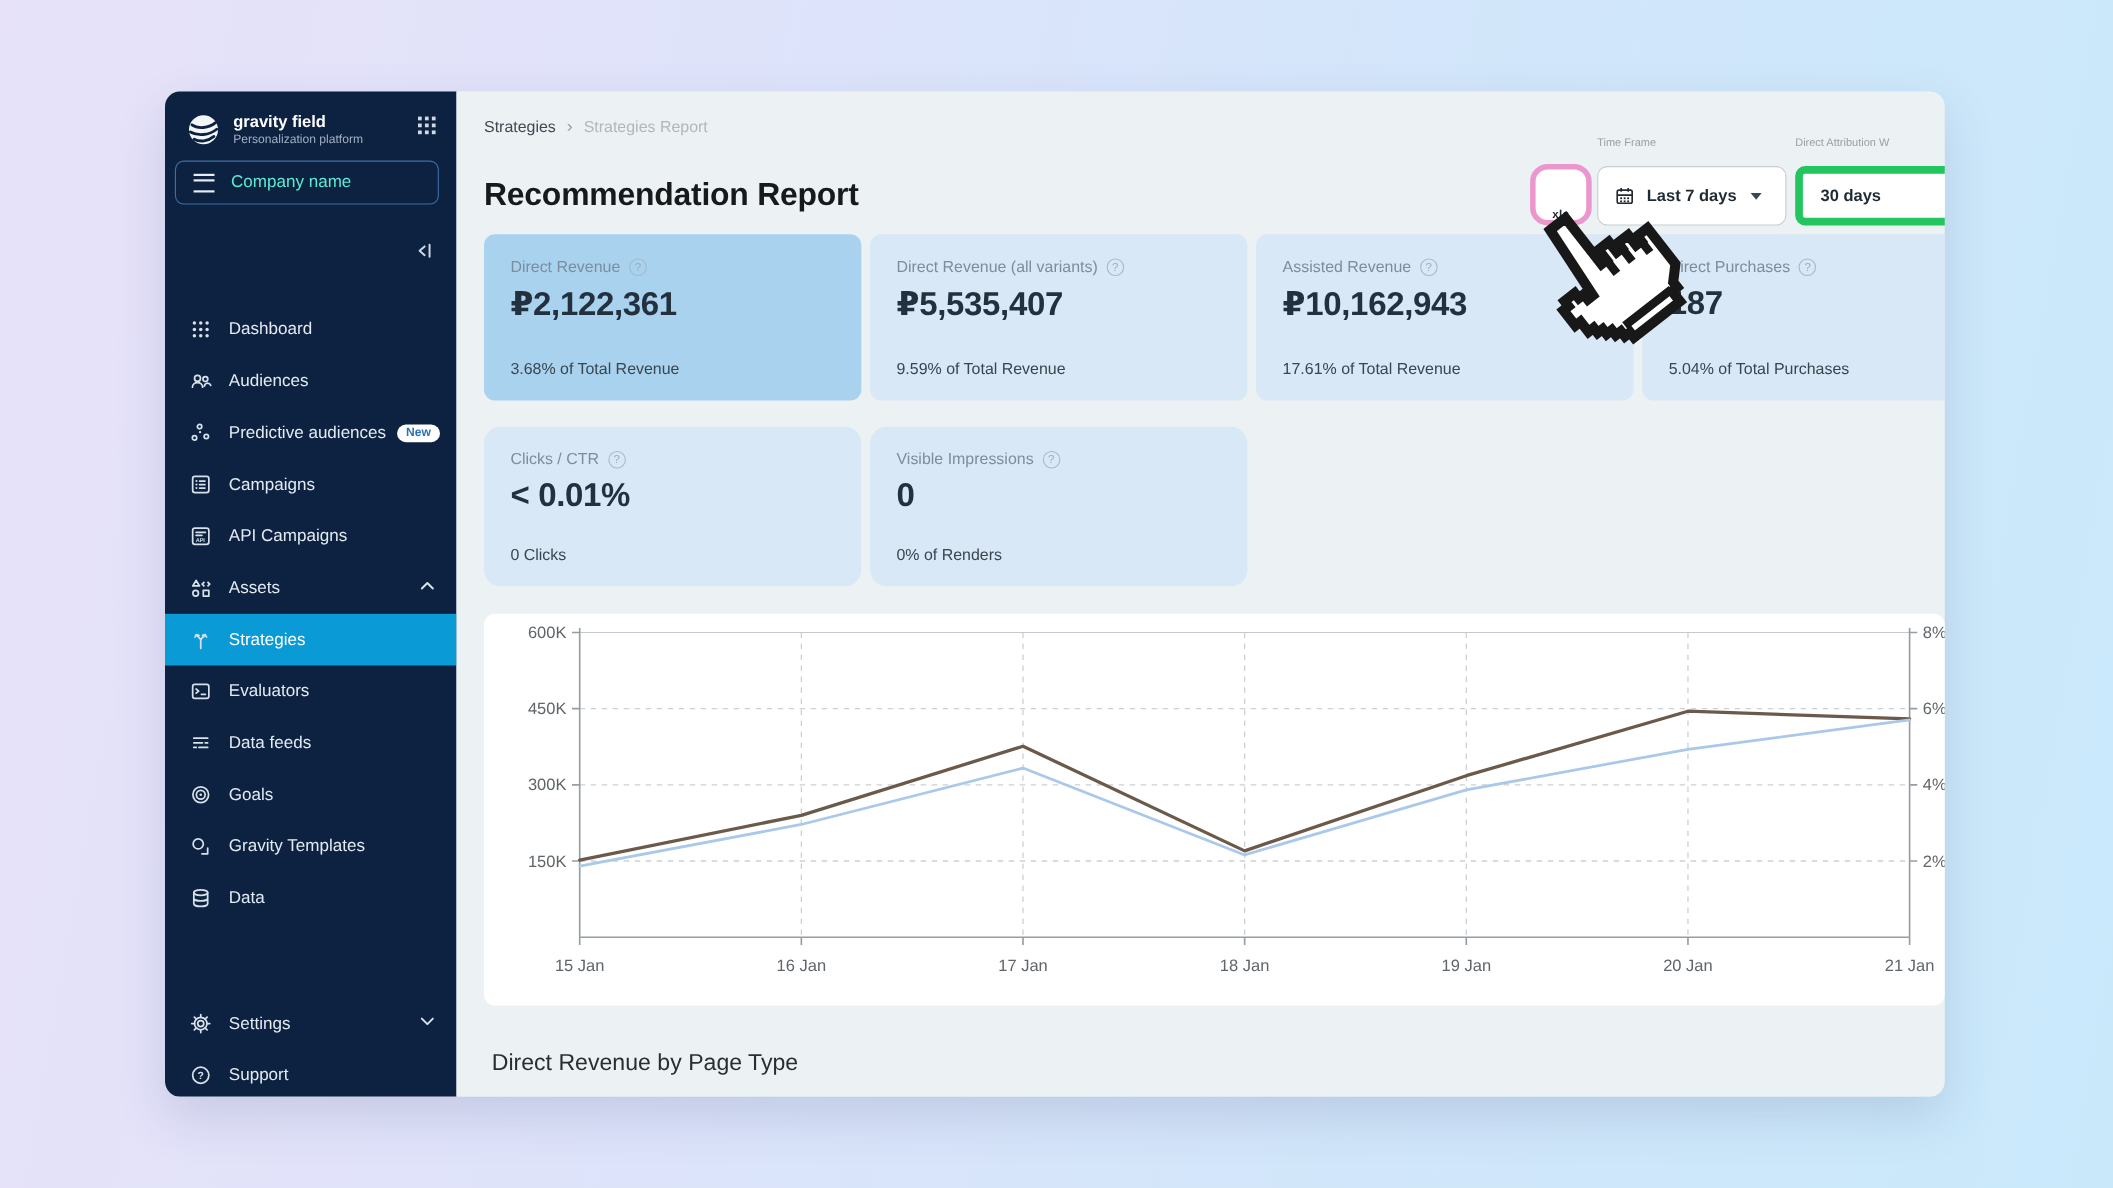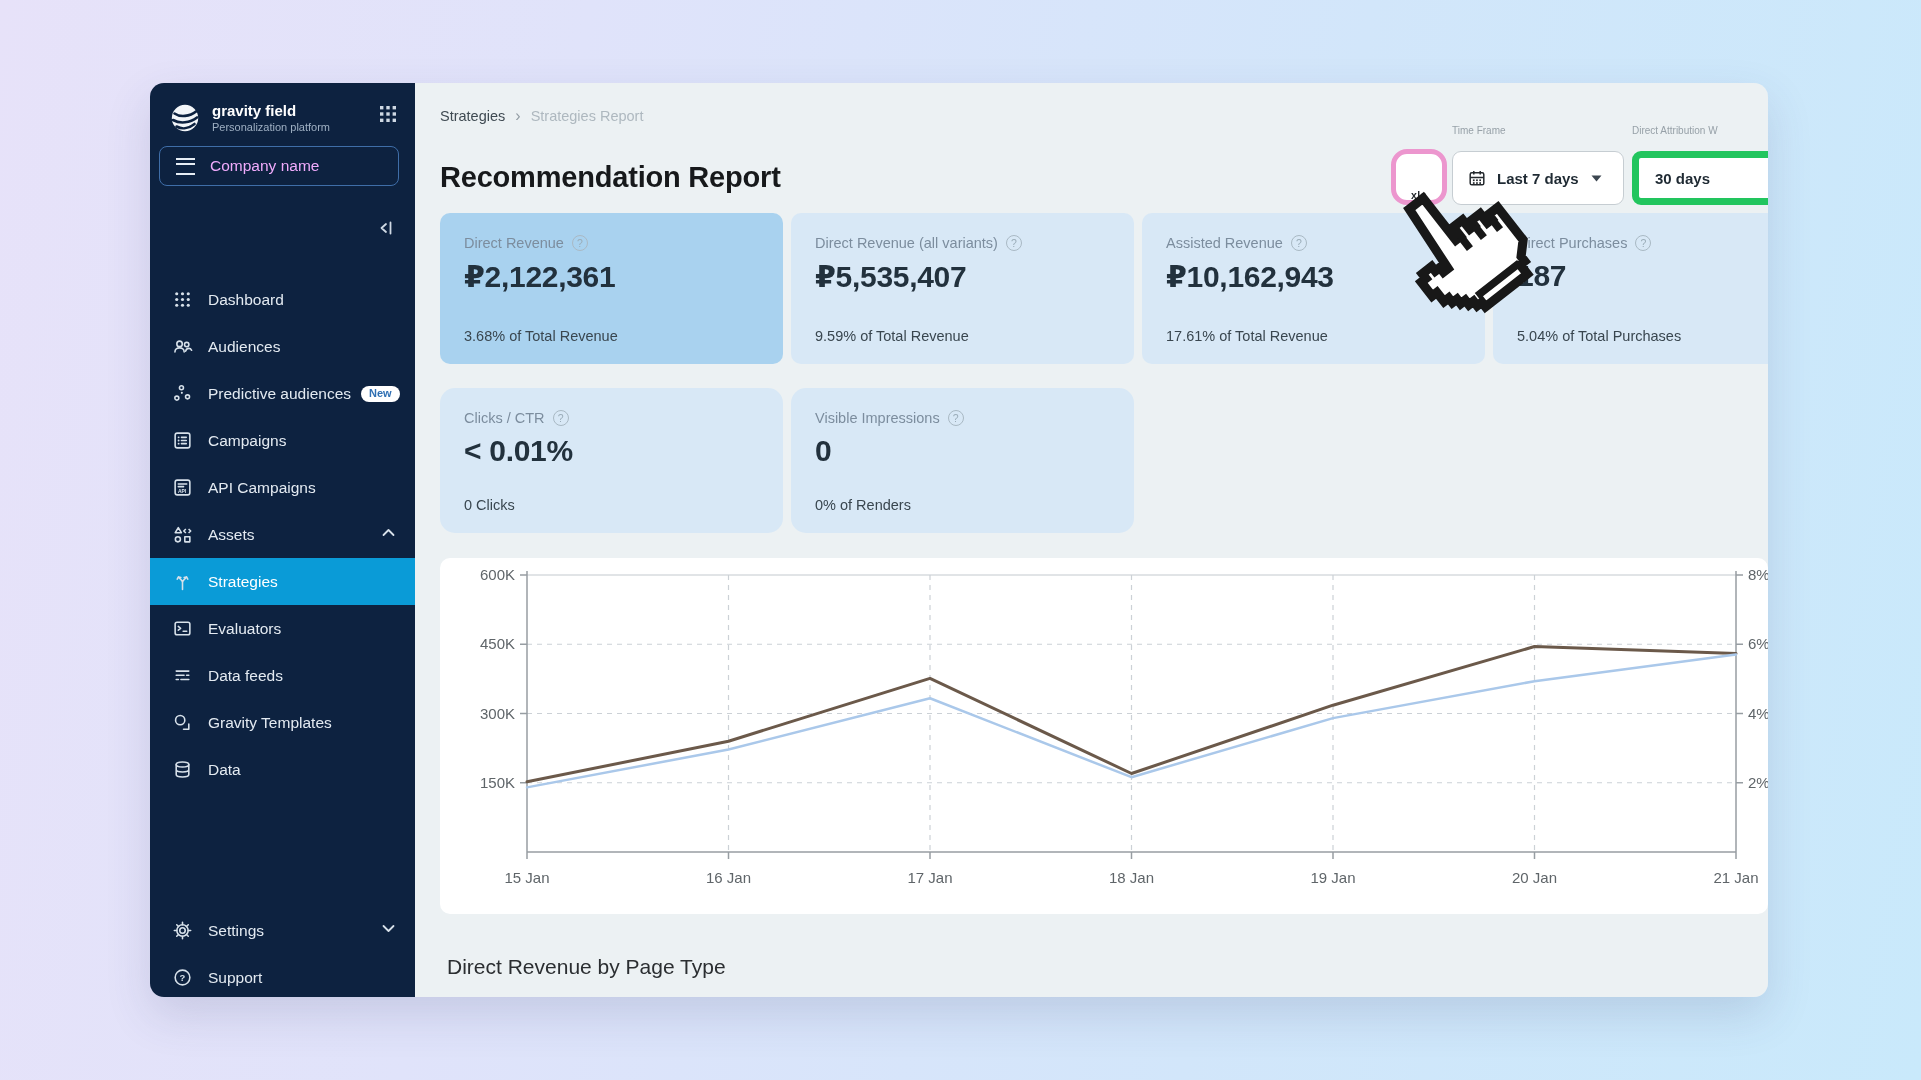--- a/index.html
+++ b/index.html
@@ -11,21 +11,21 @@
   
   .sidebar{position:relative;width:265px;flex:0 0 265px;background:#0d2240;color:#e6edf4;}
   .brand{position:absolute;top:12px;left:20px;right:16px;height:46px;display:flex;align-items:center;}
   .brand-logo{width:30px;height:30px;flex:0 0 30px;}
   .brand-text{margin-left:12px;line-height:1.15;}
   .brand-name{font-size:15px;font-weight:bold;color:#fff;}
   .brand-tagline{font-size:11px;color:#9fb0c3;margin-top:2px;}
   .apps-grid{position:absolute;right:0;top:8px;width:22px;height:22px;}
   .company-box{position:absolute;left:9px;top:63px;width:240px;height:40px;border:1px solid #3f6ea8;
     border-radius:8px;display:flex;align-items:center;padding-left:16px;box-sizing:border-box;
-    font-size:15.5px;color:#f0abfc;cursor:pointer;}
+    font-size:15.5px;color:#5eead4;cursor:pointer;}
   .hamburger{width:19px;height:13px;margin-right:15px;display:inline-block;
     border-top:2.4px solid #e6edf4;border-bottom:2.4px solid #e6edf4;position:relative;}
   .hamburger::after{content:"";position:absolute;left:0;right:0;top:3.2px;height:2.4px;background:#e6edf4;}
   .collapse-btn{position:absolute;right:20px;top:135px;width:20px;height:20px;cursor:pointer;}
   .menu{position:absolute;left:0;right:0;top:193px;}
   .menu.footer{top:824px;}
   .menu-item{position:relative;height:47px;display:flex;align-items:center;padding-left:22px;
     font-size:15.5px;color:#e3eaf1;cursor:pointer;box-sizing:border-box;}
   .menu-item .mi-icon{width:21px;height:21px;flex:0 0 21px;margin-right:15px;}
   .menu-item.active{background:#0a9bd7;color:#ffffff;}
@@ -209,20 +209,30 @@
           <div class="menu-item">
             <span class="mi-icon"><svg viewBox="0 0 20 20" width="21" height="21">
                 <g stroke="#d7e1ea" stroke-width="1.5" fill="none" stroke-linecap="round">
                   <path d="M4,5.8h12 M4,9.8h7.5 M13.9,9.8h2.1 M4,13.8h2.1 M8.5,13.8h7.5"></path>
                 </g>
               </svg></span>
             <span class="mi-label">Data feeds</span>
           </div>
           <div class="menu-item">
             <span class="mi-icon"><svg viewBox="0 0 20 20" width="21" height="21">
+                <g stroke="#d7e1ea" stroke-width="1.5" fill="none">
+                  <circle cx="10" cy="10" r="6.8"></circle>
+                  <circle cx="10" cy="10" r="3.8"></circle>
+                  <circle cx="10" cy="10" r="1.1" fill="#d7e1ea" stroke="none"></circle>
+                </g>
+              </svg></span>
+            <span class="mi-label">Goals</span>
+          </div>
+          <div class="menu-item">
+            <span class="mi-icon"><svg viewBox="0 0 20 20" width="21" height="21">
                 <g stroke="#d7e1ea" stroke-width="1.5" fill="none" stroke-linecap="round" stroke-linejoin="round">
                   <circle cx="7.8" cy="7.8" r="4.4"></circle>
                   <path d="M11,16.4 h5 V11.4"></path>
                 </g>
               </svg></span>
             <span class="mi-label">Gravity Templates</span>
           </div>
           <div class="menu-item">
             <span class="mi-icon"><svg viewBox="0 0 20 20" width="21" height="21">
                 <g stroke="#d7e1ea" stroke-width="1.5" fill="none" stroke-linecap="round">

